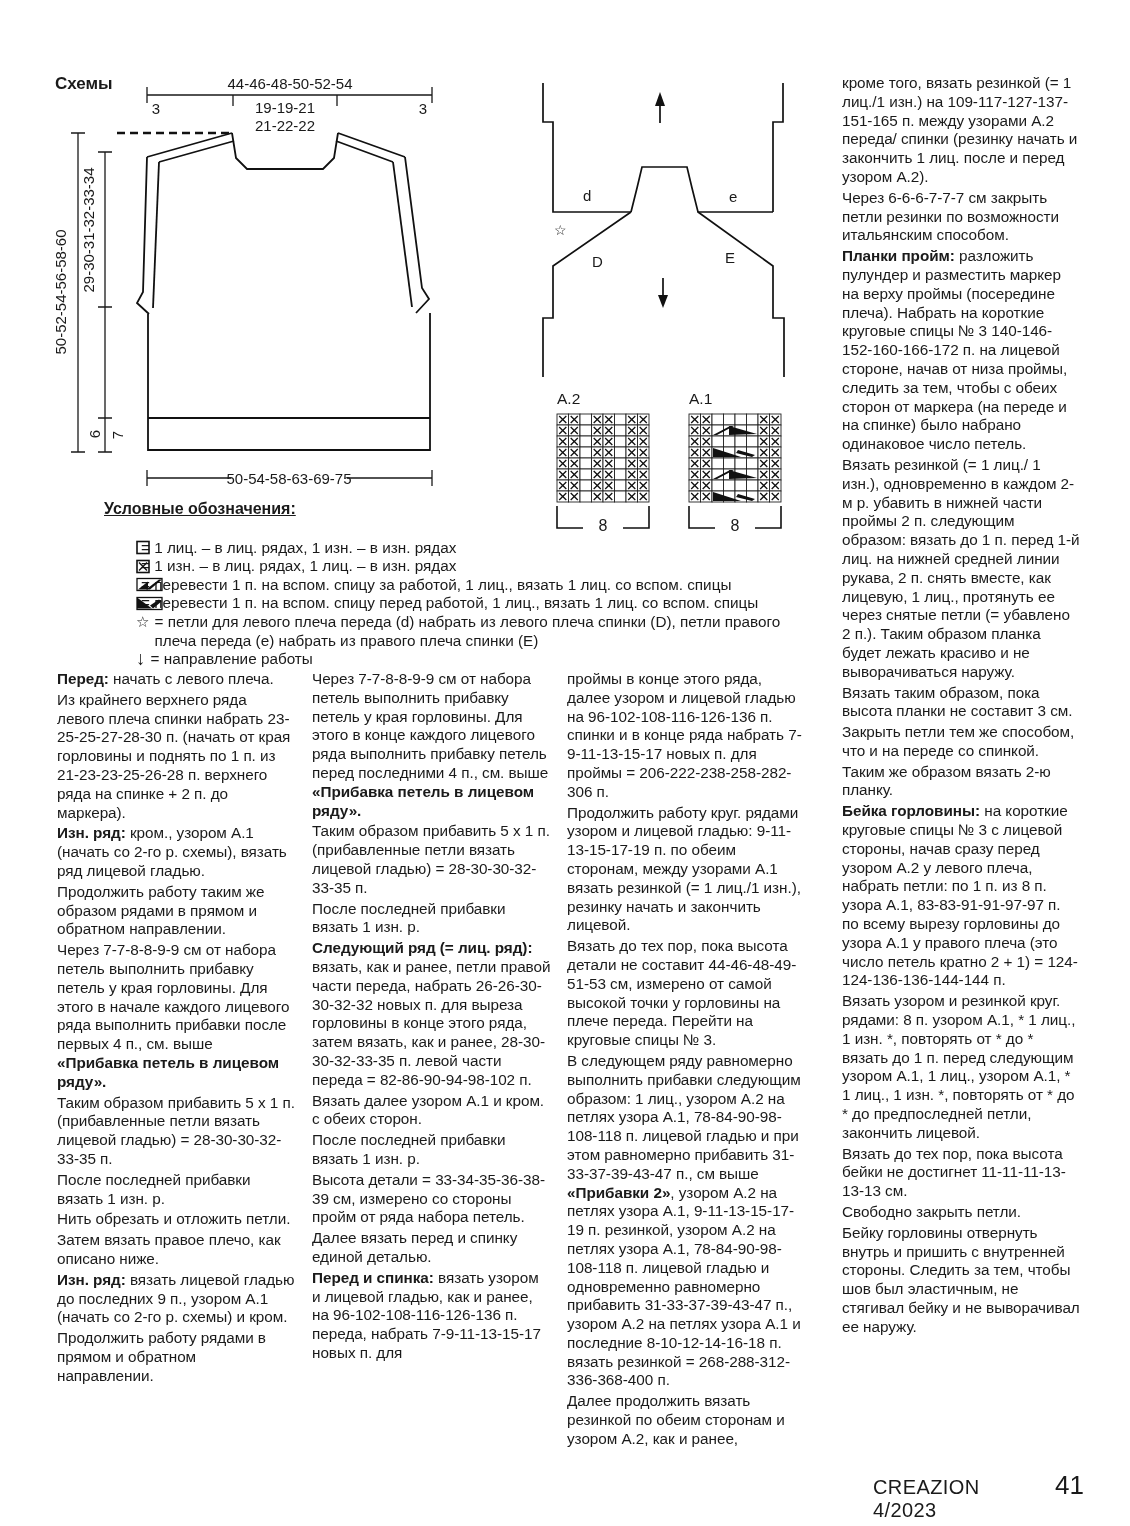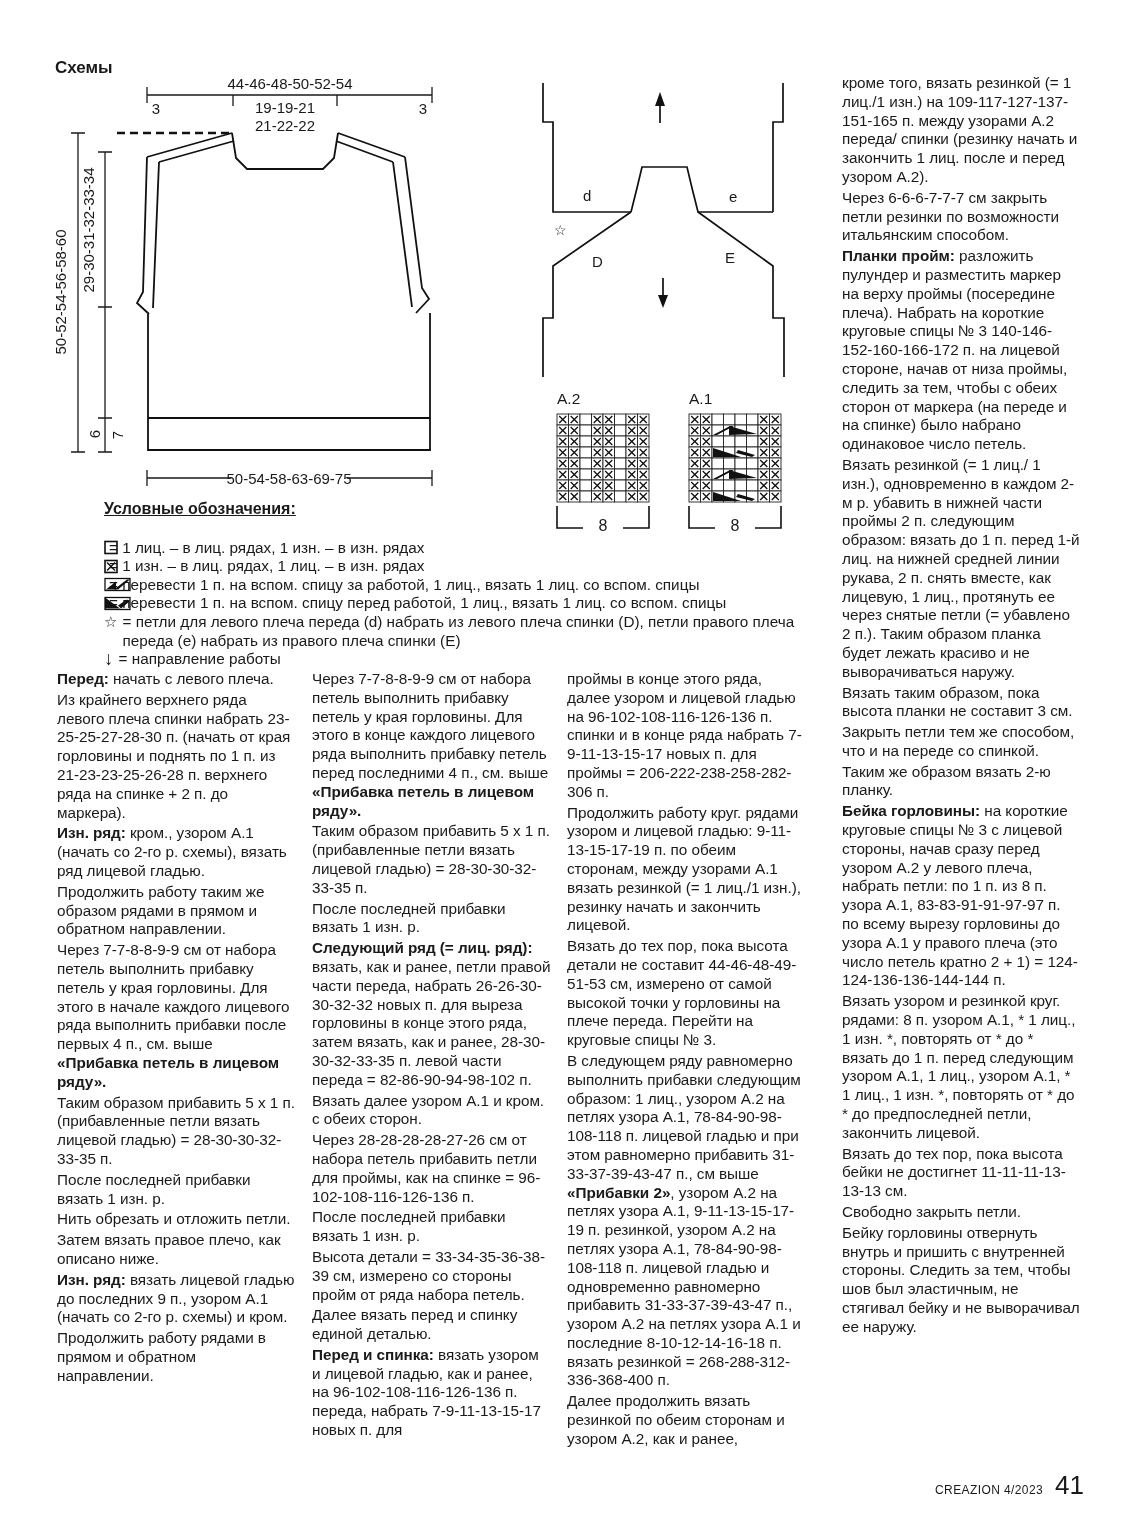--- a/index.html
+++ b/index.html
@@ -1,33 +1,33 @@
 <!DOCTYPE html>
 <html lang="ru"><head>
 <meta charset="utf-8">
 <style>
   html,body{margin:0;padding:0;background:#e8e8e8;}
   .page{position:relative;width:1130px;height:1526px;background:#ffffff;
         font-family:"Liberation Sans",sans-serif;color:#1a1a1a;overflow:hidden;margin:0 auto;}
-  .schemes-title{position:absolute;left:55px;top:58px;font-size:17px;font-weight:700;}
+  .schemes-title{position:absolute;left:55px;top:74px;font-size:17px;font-weight:700;}
   svg{position:absolute;}
   svg text{font-family:"Liberation Sans",sans-serif;fill:#1a1a1a;}
   .legend{position:absolute;left:104px;top:500px;width:716px;font-size:15.3px;line-height:18.6px;}
   .legend-title{font-weight:700;font-size:16px;margin-bottom:20px;text-decoration:underline;}
-  .legend-row{display:flex;align-items:flex-start;}
+  .legend-row{display:flex;align-items:flex-start;margin-left:32px;}
   .legend-icon{flex:0 0 auto;margin-right:5px;display:inline-flex;align-items:center;height:18px;}
   .legend-icon .glyph{font-size:15px;line-height:18px;}
   .legend-icon .arrow{font-size:19px;line-height:16px;font-weight:700;}
   .legend-text{flex:1 1 auto;}
   .col{position:absolute;font-size:15.3px;line-height:18.8px;letter-spacing:-0.05px;text-align:left;}
   .col p{margin:2px;}
   .col b{font-weight:700;}
   .footer{position:absolute;left:838px;top:1470px;width:246px;display:flex;justify-content:flex-end;
           align-items:baseline;gap:12px;}
-  .footer .brand{font-size:12px;letter-spacing:0.4px;margin-left:35px;}
+  .footer .brand{font-size:20px;letter-spacing:0.4px;margin-left:35px;}
   .footer .pageno{font-size:26px;}
 </style>
 </head>
 <body>
 
 <div class="page">
 
   <div class="schemes-title">Схемы</div>
 
   <svg style="left:45px;top:70px;" width="460" height="430" viewBox="0 0 460 430">
@@ -388,21 +388,20 @@
       <p><span>Затем вязать правое плечо, как описано ниже.</span></p>
       <p><b>Изн. ряд:</b><span> вязать лицевой гладью до последних 9 п., узором А.1 (начать со 2-го р. схемы) и кром.</span></p>
       <p><span>Продолжить работу рядами в прямом и обратном направлении.</span></p>
     </div>
   <div class="col" id="col1" style="left:310px;top:668px;width:243px;">
       <p><span>Через 7-7-8-8-9-9 см от набора петель выполнить прибавку петель у края горловины. Для этого в конце каждого лицевого ряда выполнить прибавку петель перед последними 4 п., см. выше </span><b>«Прибавка петель в лицевом ряду».</b></p>
       <p><span>Таким образом прибавить 5 х 1 п. (прибавленные петли вязать лицевой гладью) = 28-30-30-32-33-35 п.</span></p>
       <p><span>После последней прибавки вязать 1 изн. р.</span></p>
       <p><b>Следующий ряд (= лиц. ряд):</b><span> вязать, как и ранее, петли правой части переда, набрать 26-26-30-30-32-32 новых п. для выреза горловины в конце этого ряда, затем вязать, как и ранее, 28-30-30-32-33-35 п. левой части переда = 82-86-90-94-98-102 п.</span></p>
       <p><span>Вязать далее узором А.1 и кром. с обеих сторон.</span></p>
-      <p><span>Через 28-28-28-28-27-26 см от набора петель прибавить петли для проймы, как на спинке = 96-102-108-116-126-136 п.</span></p>
       <p><span>После последней прибавки вязать 1 изн. р.</span></p>
       <p><span>Высота детали = 33-34-35-36-38-39 см, измерено со стороны пройм от ряда набора петель.</span></p>
       <p><span>Далее вязать перед и спинку единой деталью.</span></p>
       <p><b>Перед и спинка:</b><span> вязать узором и лицевой гладью, как и ранее, на 96-102-108-116-126-136 п. переда, набрать 7-9-11-13-15-17 новых п. для</span></p>
     </div>
   <div class="col" id="col2" style="left:565px;top:668px;width:243px;">
       <p><span>проймы в конце этого ряда, далее узором и лицевой гладью на 96-102-108-116-126-136 п. спинки и в конце ряда набрать 7-9-11-13-15-17 новых п. для проймы = 206-222-238-258-282-306 п.</span></p>
       <p><span>Продолжить работу круг. рядами узором и лицевой гладью: 9-11-13-15-17-19 п. по обеим сторонам, между узорами А.1 вязать резинкой (= 1 лиц./1 изн.), резинку начать и закончить лицевой.</span></p>
       <p><span>Вязать до тех пор, пока высота детали не составит 44-46-48-49-51-53 см, измерено от самой высокой точки у горловины на плече переда. Перейти на круговые спицы № 3.</span></p>
       <p><span>В следующем ряду равномерно выполнить прибавки следующим образом: 1 лиц., узором А.2 на петлях узора А.1, 78-84-90-98-108-118 п. лицевой гладью и при этом равномерно прибавить 31-33-37-39-43-47 п., см выше </span><b>«Прибавки 2»</b><span>, узором А.2 на петлях узора А.1, 9-11-13-15-17-19 п. резинкой, узором А.2 на петлях узора А.1, 78-84-90-98-108-118 п. лицевой гладью и одновременно равномерно прибавить 31-33-37-39-43-47 п., узором А.2 на петлях узора А.1 и последние 8-10-12-14-16-18 п. вязать резинкой = 268-288-312-336-368-400 п.</span></p>

